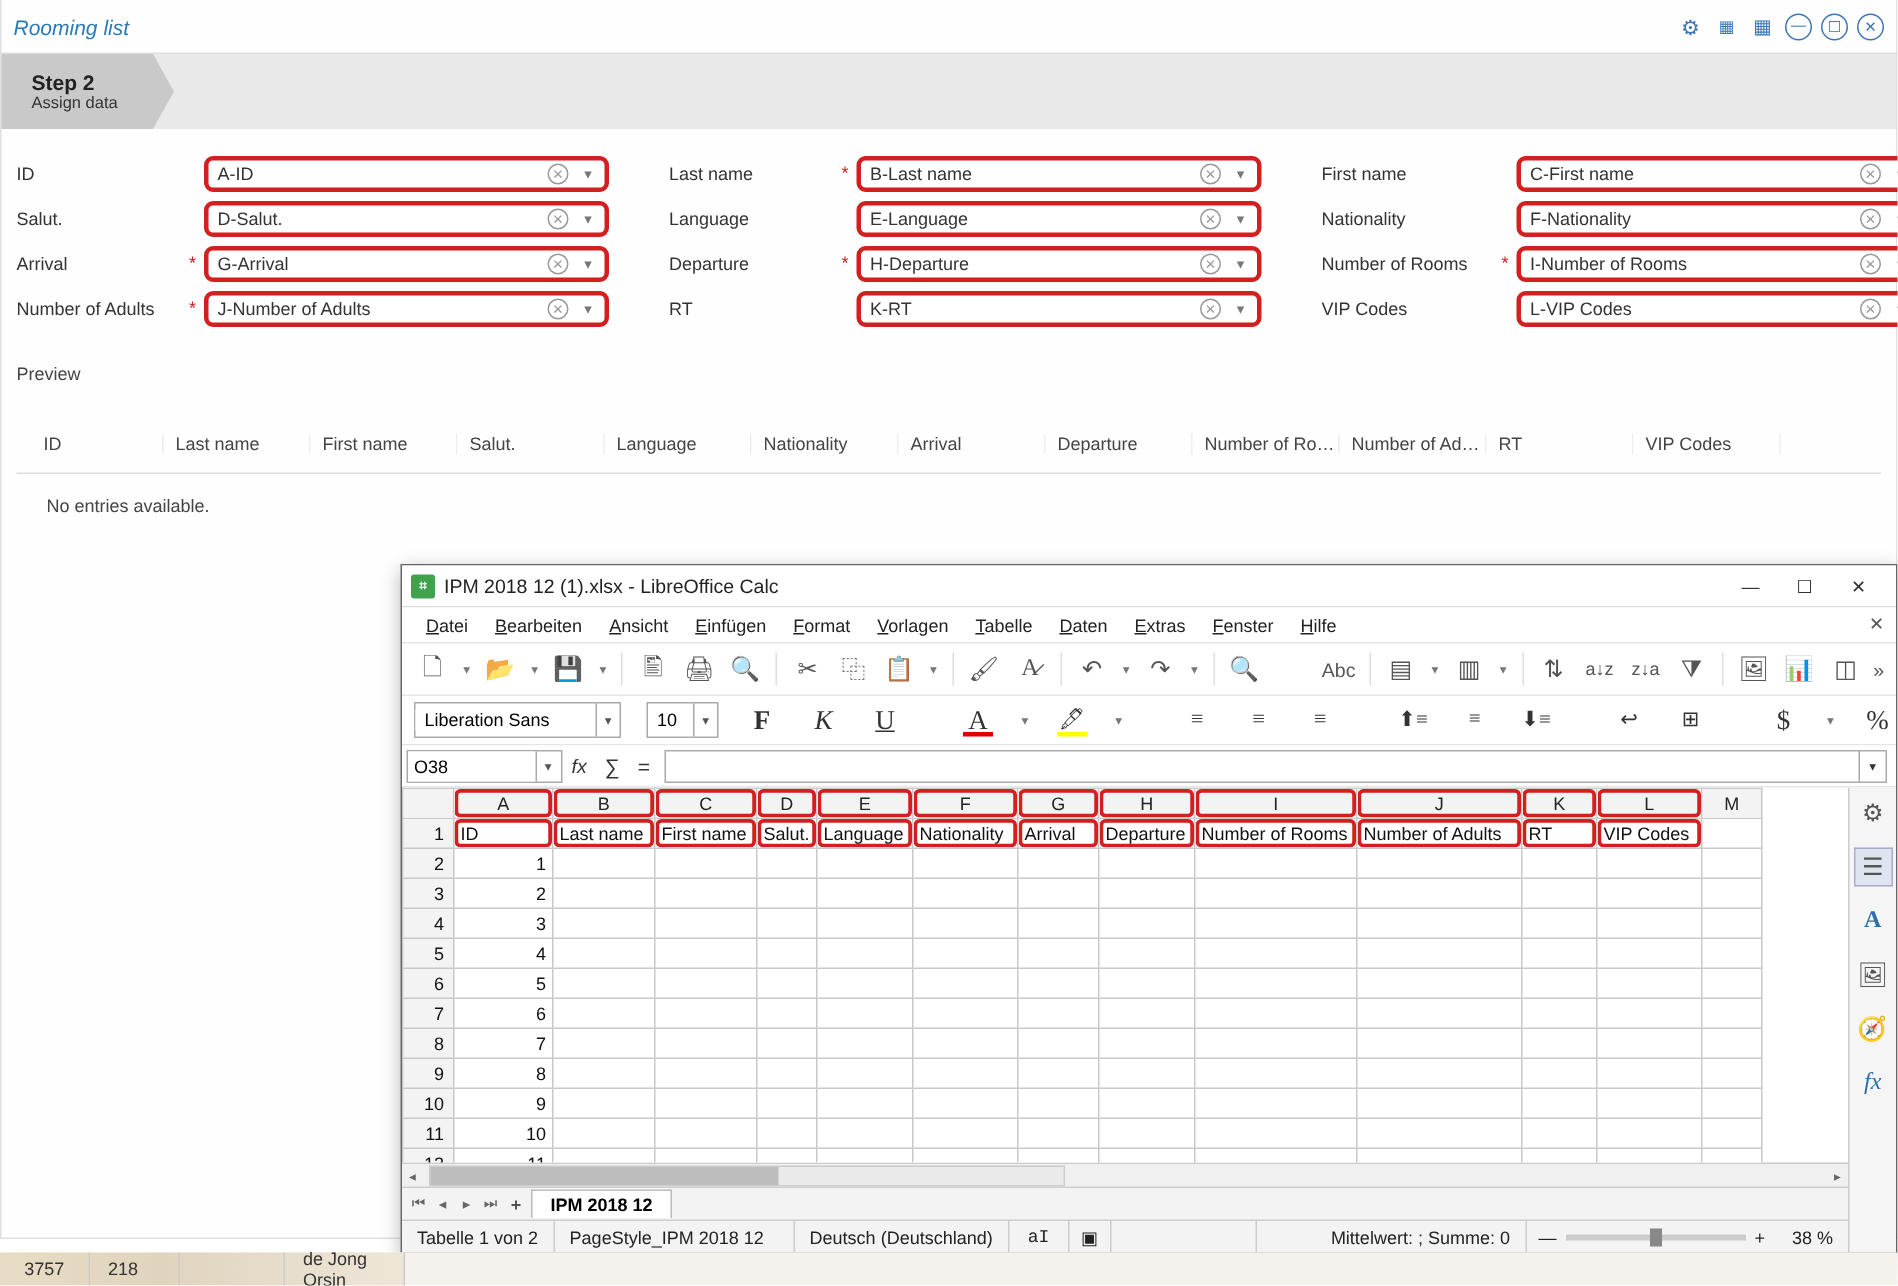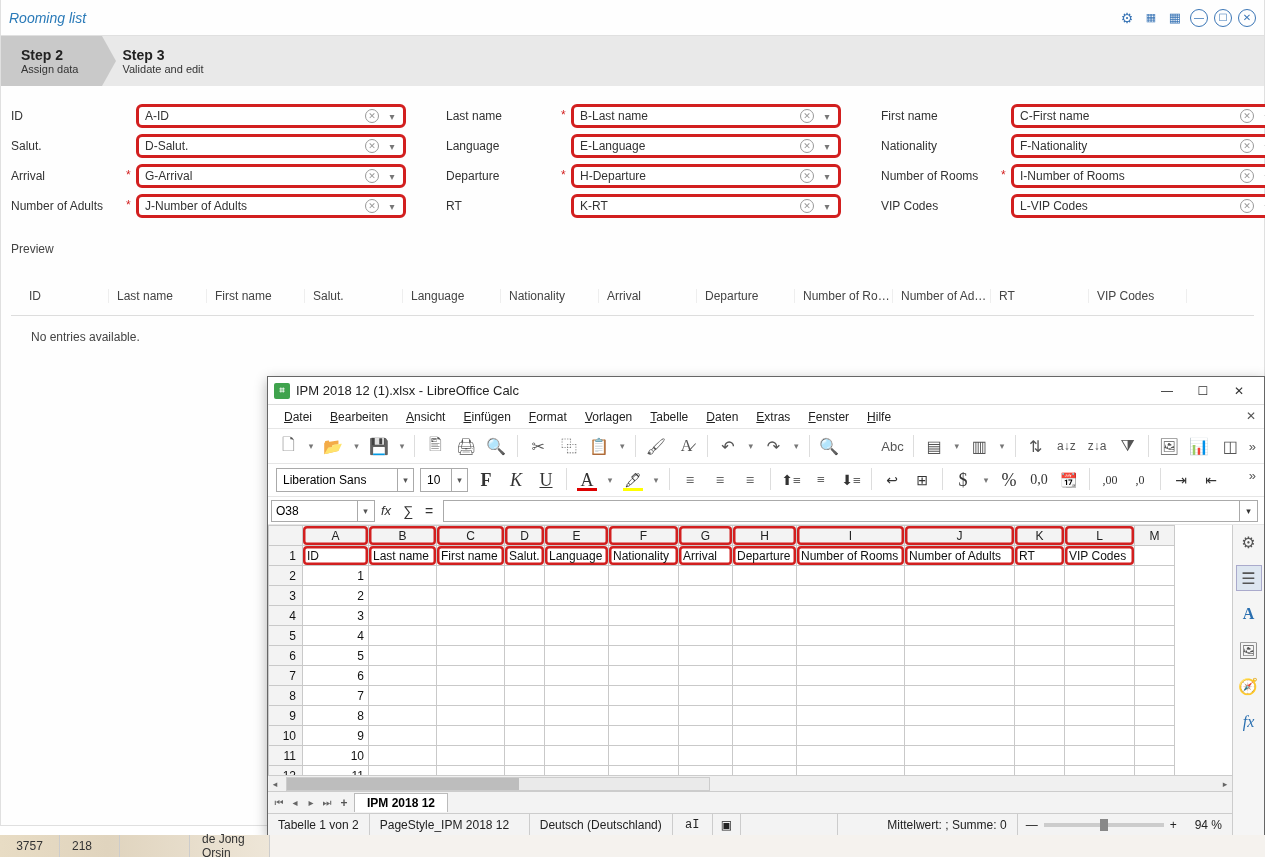--- a/index.html
+++ b/index.html
@@ -131,21 +131,21 @@
     background: #fff; border-bottom: 1px solid #e6e6e6;
     overflow: hidden; white-space: nowrap;
   }
   .tbtn { width: 28px; height: 26px; display:flex;align-items:center;justify-content:center;
           color:#555; font-size:16px; border-radius:3px;}
   .tdd  { width: 10px; color:#777; font-size:9px; display:flex;align-items:center;justify-content:center;}
   .tsep { width: 1px; height: 22px; background:#ddd; margin: 0 2px;}
   .tmore { margin-left:auto; color:#555; font-size:13px;}
 
   .lo-fontbar {
-    padding: 4px 8px; display:flex; gap: 6px;
+    padding: 4px 8px; display:flex; gap: 17px;
     background: #fff; border-bottom: 1px solid #e6e6e6; white-space: nowrap;
   }
   .inp-combo { height: 24px; border:1px solid #aaa; background:#fff; display:flex; align-items:center; }
   .inp-combo input { border:none; outline:none; padding: 0 6px; font-size:12px; }
   .inp-combo .dd { width:16px;text-align:center;border-left:1px solid #aaa;font-size:9px;color:#555;height:100%;display:flex;align-items:center;justify-content:center;}
   .fbtn { min-width: 24px; height: 24px; display:flex;align-items:center;justify-content:center; color:#333; font-family: "Times New Roman", serif; font-size: 18px;}
   .fa { position:relative; }
   .fa::after { content:""; position:absolute; left:2px; right:2px; bottom:1px; height:3px; background:#d00; }
   .hl { position:relative; }
   .hl::after { content:""; position:absolute; left:2px; right:2px; bottom:1px; height:3px; background:#ff0; }
@@ -250,24 +250,20 @@
       <span class="winbtn">☐</span>
       <span class="winbtn">✕</span>
     </div>
   </div>
 
   <div class="stepper">
     <div class="step active">
       <span class="num">Step 2</span>
       <span class="sub">Assign data</span>
       <span class="arrow" style="border-left-color:#c9c9c9;"></span>
-    </div>
-    <div class="step" style="background:#e9e9e9">
-      <span class="num">Step 3</span>
-      <span class="sub">Validate and edit</span>
     </div>
   </div>
 
   <div class="body">
 
     <div class="mapping-grid" id="mapping-grid">
         <div class="label">ID</div>
         <div style="position: relative;">
           <div class="combo">
             <span class="val">A-ID</span>
@@ -767,21 +763,21 @@
         <span class="spacer"></span>
         <span class="cell" style="min-width:180px;justify-content:flex-end;">Mittelwert: ; Summe: 0</span>
         <span class="zoom">
           <span>—</span>
           <span class="zoom-track">
               <span class="tick"></span>
               <span class="knob"></span>
             </span>
           <span>+</span>
         </span>
-        <span class="cell" style="border:none">94 %</span>
+        <span class="cell" style="border:none">38 %</span>
       </div>
     </div>
 
     <div class="lo-side">
       <span class="sbtn">⚙</span>
       <span class="sbtn active">☰</span>
       <span class="sbtn" style="font-family:serif;color:#2a6fb0;font-weight:bold">A</span>
       <span class="sbtn">🖼</span>
       <span class="sbtn">🧭</span>
       <span class="sbtn" style="font-style:italic;color:#2a6fb0;font-family:serif;">fx</span>

